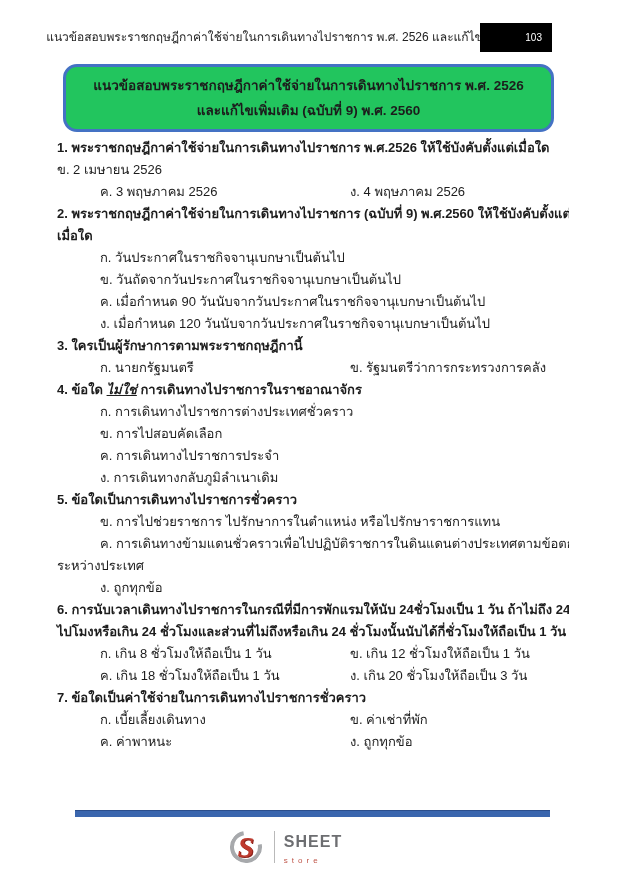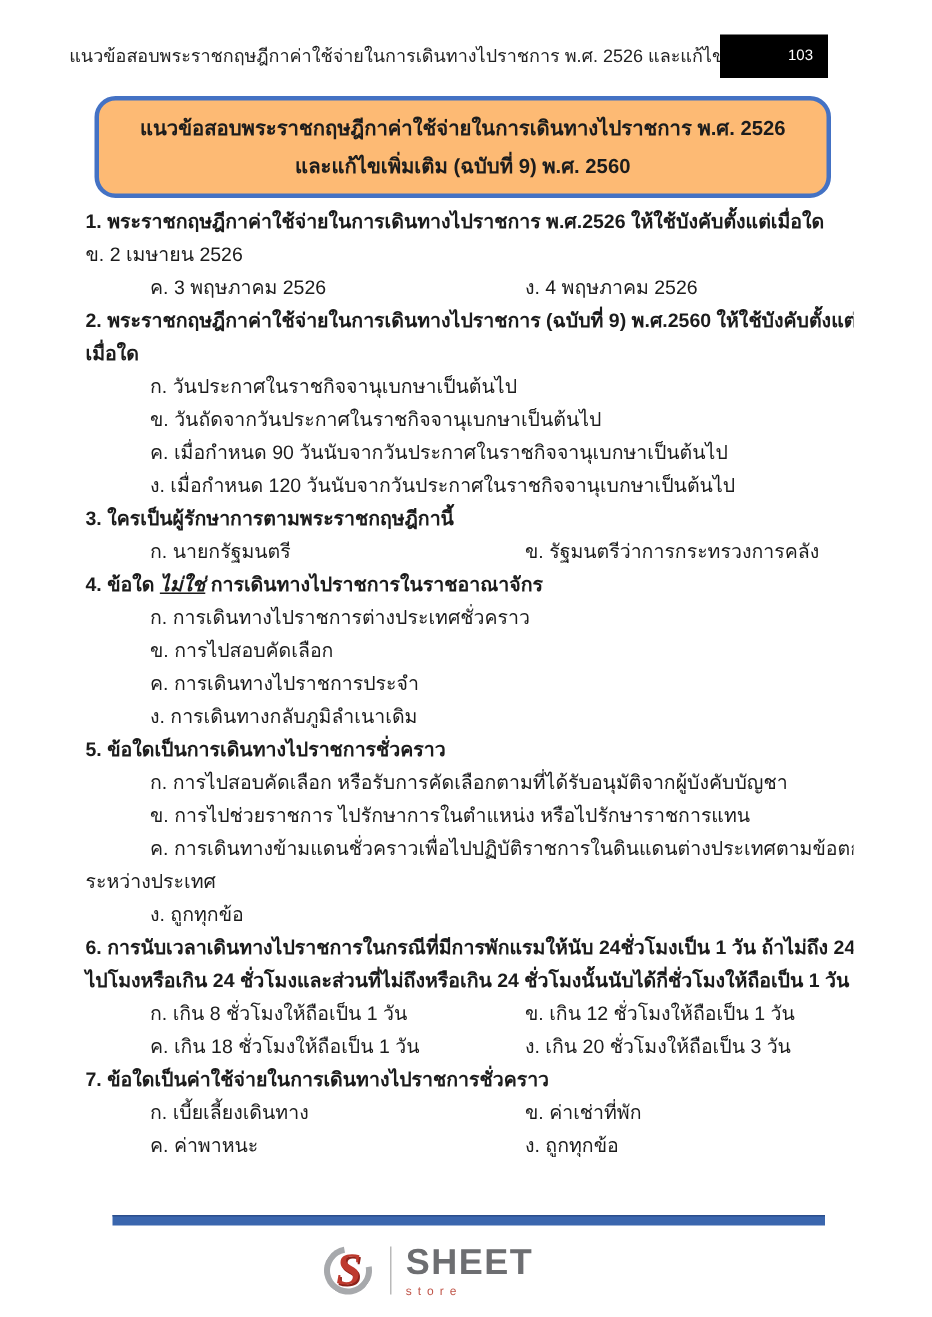--- a/index.html
+++ b/index.html
@@ -24,21 +24,21 @@
     background:#000000; color:#ffffff;
     font-size:10px; line-height:29px; text-align:right; padding-right:10px;
   }
 
   
   .title-box {
     position:absolute; top:64px; left:63px; width:491px; box-sizing:border-box;
     border:3px solid #4472C4; border-radius:14px;
     padding:6px 14px;
     text-align:center; font-weight:bold; font-size:13.5px; line-height:25px;
-    background:#fdba74;
+    background:#22c55e;
   }
 
   
   .content {
     position:absolute; top:137px; left:57px; width:534px;
     font-size:13px; line-height:22px;
   }
   .q-text { font-weight:bold; }
   .q-em { font-weight:bold; font-style:italic; text-decoration:underline; }
   .opt { text-indent:43px; }
@@ -63,21 +63,21 @@
     transform:rotate(35deg);
   }
   .logo-s {
     position:absolute; inset:0; text-align:center; line-height:38px;
     color:#BE3A2E; font-weight:bold; font-style:italic;
     font-family:"Liberation Serif", serif; font-size:30px;
     text-shadow:1px 1px 0 #8c221a;
   }
   .logo-divider { width:1px; height:32px; background:#b9b9b9; }
   .logo-word {
-    color:#6D6E71; font-weight:bold; font-size:24px; letter-spacing:1px;
+    color:#6D6E71; font-weight:bold; font-size:16px; letter-spacing:1px;
     line-height:24px;
   }
   .logo-sub {
     color:#C0564A; font-size:8px; letter-spacing:4px; margin-top:2px;
   }
 </style>
 </head>
 <body>
 
 <div class="page">
@@ -127,21 +127,20 @@
         <span> การเดินทางไปราชการในราชอาณาจักร</span>
       </div>
       <div class="opt">ก. การเดินทางไปราชการต่างประเทศชั่วคราว</div>
       <div class="opt">ข. การไปสอบคัดเลือก</div>
       <div class="opt">ค. การเดินทางไปราชการประจำ</div>
       <div class="opt">ง. การเดินทางกลับภูมิลำเนาเดิม</div>
     </div>
 
     <div class="q">
       <div class="q-text">5. ข้อใดเป็นการเดินทางไปราชการชั่วคราว</div>
-      <div class="opt">ก. การไปสอบคัดเลือก หรือรับการคัดเลือกตามที่ได้รับอนุมัติจากผู้บังคับบัญชา</div>
       <div class="opt">ข. การไปช่วยราชการ ไปรักษาการในตำแหน่ง หรือไปรักษาราชการแทน</div>
       <div class="opt">ค. การเดินทางข้ามแดนชั่วคราวเพื่อไปปฏิบัติราชการในดินแดนต่างประเทศตามข้อตกลงระหว่างประเทศ</div>
       <div class="opt">ง. ถูกทุกข้อ</div>
     </div>
 
     <div class="q">
       <div class="q-text">6. การนับเวลาเดินทางไปราชการในกรณีที่มีการพักแรมให้นับ 24ชั่วโมงเป็น 1 วัน ถ้าไม่ถึง 24 ชั่วไปโมงหรือเกิน 24 ชั่วโมงและส่วนที่ไม่ถึงหรือเกิน 24 ชั่วโมงนั้นนับได้กี่ชั่วโมงให้ถือเป็น 1 วัน</div>
       <div class="opt-row">
         <span class="o1">ก. เกิน 8 ชั่วโมงให้ถือเป็น 1 วัน</span>
         <span class="o2">ข. เกิน 12 ชั่วโมงให้ถือเป็น 1 วัน</span>

